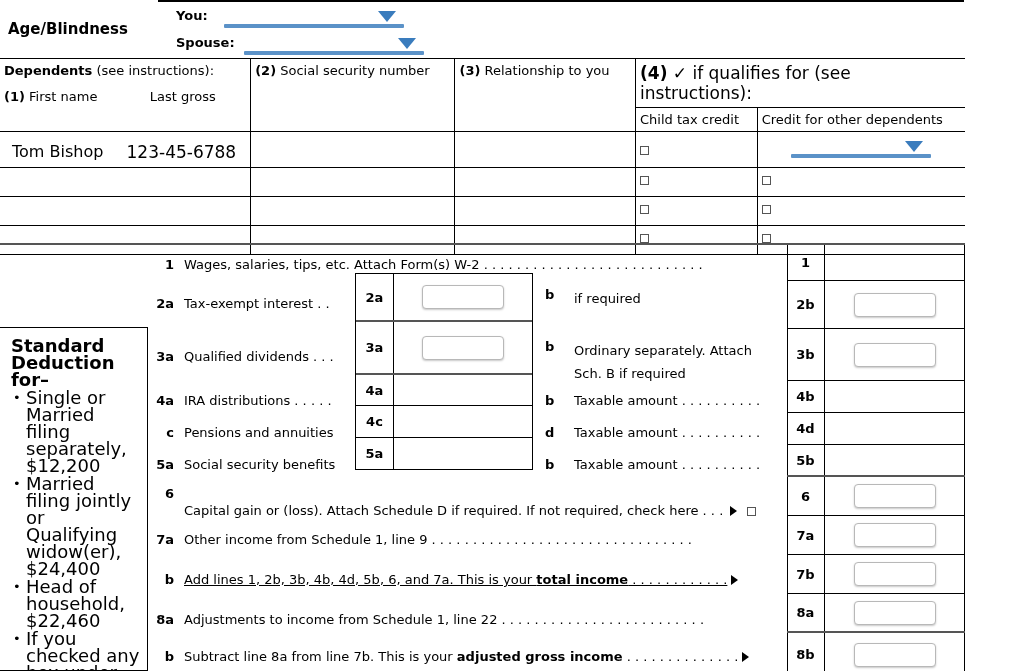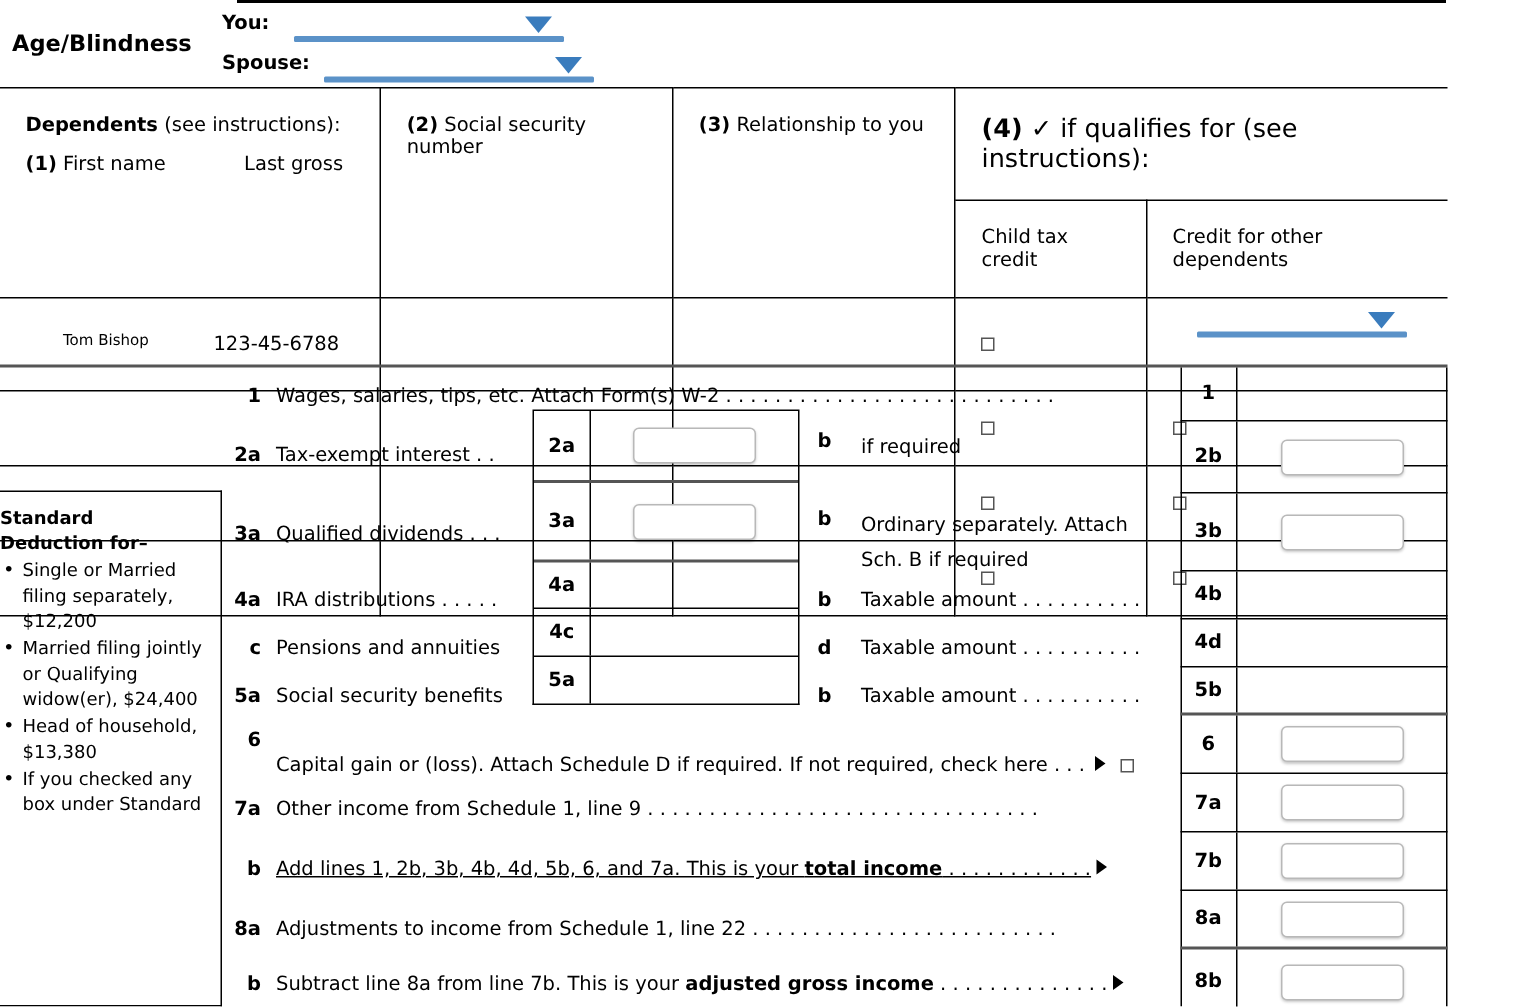--- a/index.html
+++ b/index.html
@@ -49,61 +49,61 @@
 
   
   #ageblind{
     position:absolute;left:0;top:0;width:1024px;height:58px;
   }
   #ab-label{
     position:absolute;left:8px;top:20px;
     font-weight:bold;font-size:15px;
   }
   #ab-topline{position:absolute;left:158px;top:0;width:806px;height:2px;background:#000;}
-  .ab-row{position:absolute;left:148px;height:18px;}
+  .ab-row{position:absolute;left:176px;height:18px;}
   #ab-you{top:2px;}
   #ab-spouse{top:29px;}
   .ab-rowlabel{font-weight:bold;font-size:13px;display:inline-block;vertical-align:middle;}
   #ab-you .ab-rowlabel{width:44px;}
   #ab-spouse .ab-rowlabel{width:64px;}
 
   
   #deptable{
     position:absolute;left:0;top:58px;width:965px;
     border-collapse:collapse;
   }
   #deptable td,#deptable th{
     border:1px solid #000;
-    padding:17px;
+    padding:4px;
     vertical-align:top;
     font-weight:normal;
     text-align:left;
   }
   #deptable .noleft{border-left:none;}
   #deptable .noright{border-right:none;}
   .dep-h1{padding:6px 8px 18px 8px;}
   .dep-h1 .l1{font-size:13px;}
   .dep-h1 .l2{margin-top:11px;}
   .dep-h2{padding:7px 0 0 10px;font-size:13px;}
   .dep-h3{padding:7px 0 0 10px;font-size:13px;}
   .dep-h4{padding:7px 0 0 0;font-size:17px;text-align:center;}
   .dep-sub{padding:5px 0;font-size:13px;text-align:center;}
   .dep-cell{height:29px;}
   #dep-firstrow td{height:27px;}
-  .dep-name{padding:6px 0 0 8px;font-size:10px;text-align:center;}
-  .dep-ssn{padding:6px 10px 0 0;font-size:13px;text-align:right;}
+  .dep-name{padding:6px 0 0 8px;font-size:16px;}
+  .dep-ssn{padding:6px 10px 0 0;font-size:17px;text-align:right;}
 
   
   #stddiv{
     position:absolute;left:0;top:327px;
     width:148px;height:344px;
     border:1px solid #000;border-left:none;
     box-sizing:border-box;
-    padding:9px 6px 0 0;
-    font-size:12px;line-height:17px;
+    padding:9px 6px 0 11px;
+    font-size:18px;line-height:17px;
   }
   #stddiv .hd{font-weight:bold;}
   #stddiv ul{margin:1px 0 0 0;padding-left:15px;list-style:none;}
   #stddiv li{position:relative;margin-bottom:1px;}
   #stddiv li:before{
     content:"\2022";position:absolute;left:-13px;top:0;font-size:13px;
   }
 
   
   #income{position:absolute;left:0;top:243px;width:1024px;height:428px;}
@@ -247,21 +247,21 @@
   </tr>
 </tbody>
   </table>
 
 <div id="stddiv">
   <div class="hd">Standard</div>
   <div class="hd">Deduction for–</div>
   <ul>
     <li><span>Single or Married filing separately, $12,200</span></li>
     <li><span>Married filing jointly or Qualifying widow(er), $24,400</span></li>
-    <li><span>Head of household, $13,380</span></li>
+    <li><span>Head of household, $22,460</span></li>
     <li><span>If you checked any box under Standard</span></li>
   </ul>
 </div>
 
 <div id="income">
   <div id="inc-top"></div>
   <div id="stub-left"></div>
   <div id="stub-right"></div>
 
   <div class="lnum" style="left:148px;top:14px;">1</div>

